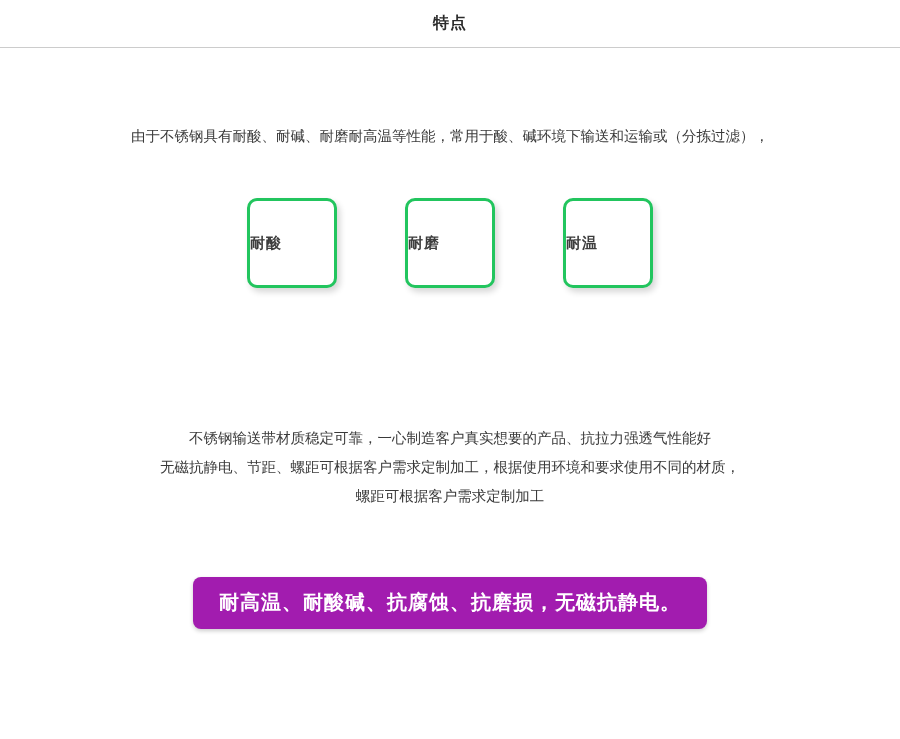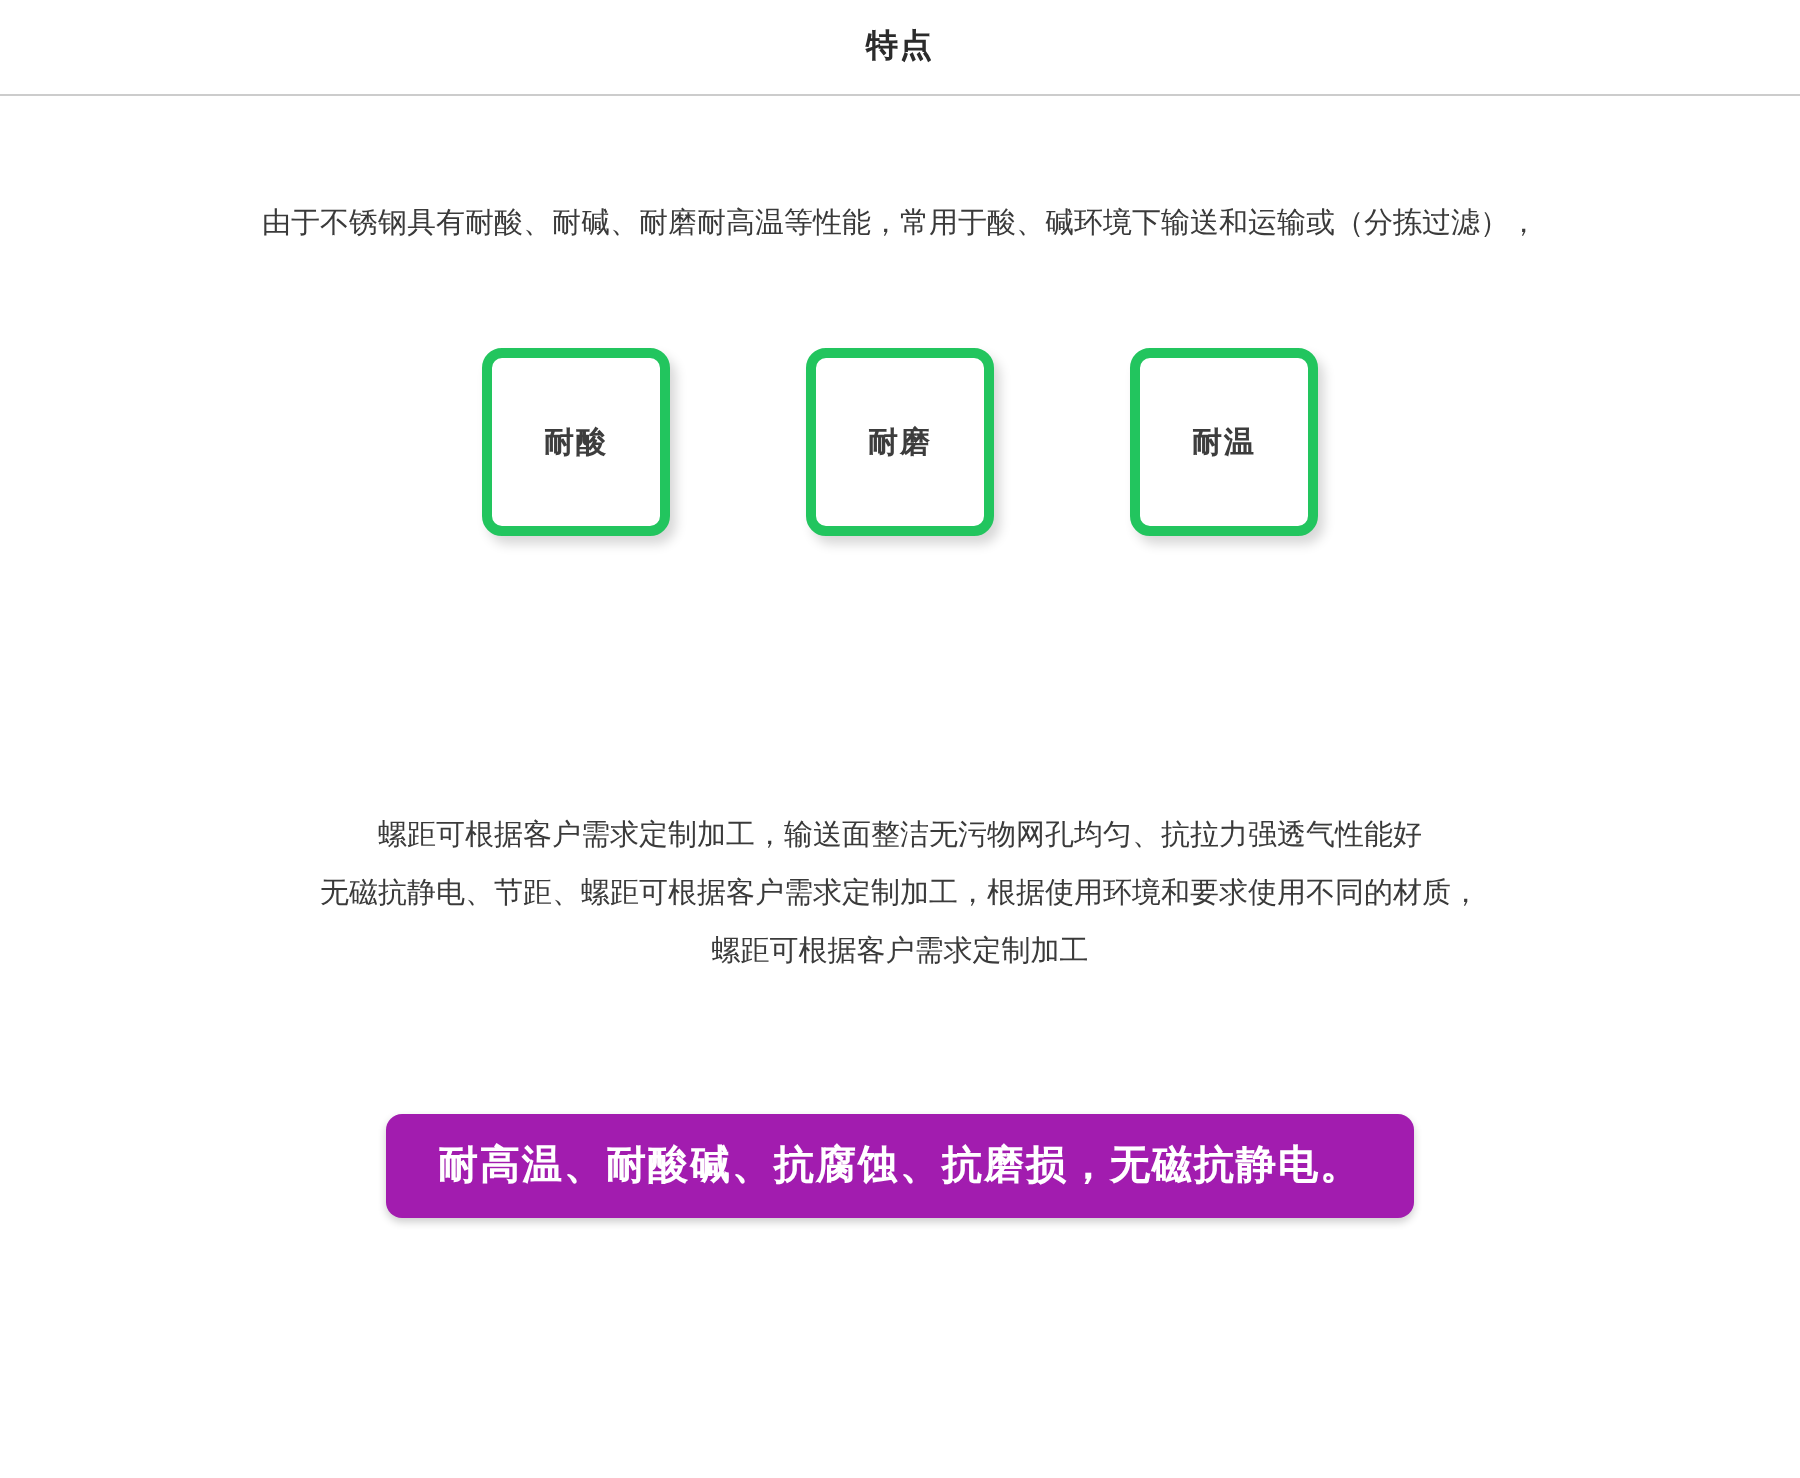--- a/index.html
+++ b/index.html
@@ -33,47 +33,46 @@
   .header-title {
     font-size: 16px;
     font-weight: bold;
     color: #2b2b2b;
     letter-spacing: 1px;
     font-family: Liberation Serif, serif;
   }
 
   
   .intro {
-    margin-top: 50px;
+    margin-top: 74px;
     text-align: center;
     font-size: 14.5px;
     line-height: 28px;
     color: #3a3a3a;
   }
   .intro .line {
     display: block;
   }
 
   
   .features {
     margin-top: 48px;
     display: flex;
     justify-content: center;
     gap: 68px;
   }
   .feature-box {
     width: 84px;
     height: 84px;
     background: #ffffff;
-    border: 5px solid #22c55e;
+    border: 3px solid #22c55e;
     border-radius: 10px;
     box-shadow: 3px 4px 6px rgba(0, 0, 0, 0.16);
     display: flex;
     align-items: center;
-    justify-content: center;
   }
   .feature-label {
     font-size: 15px;
     font-weight: bold;
     color: #3d3d3d;
     letter-spacing: 1px;
   }
 
   
   .description {
@@ -124,21 +123,21 @@
     </div>
     <div class="feature-box">
       <span class="feature-label">耐磨</span>
     </div>
     <div class="feature-box">
       <span class="feature-label">耐温</span>
     </div>
   </div>
 
   <div class="description">
-    <span class="line">螺距可根据客户需求定制加工，输送面整洁无污物网孔均匀、抗拉力强透气性能好</span>
+    <span class="line">不锈钢输送带材质稳定可靠，一心制造客户真实想要的产品、抗拉力强透气性能好</span>
     <span class="line">无磁抗静电、节距、螺距可根据客户需求定制加工，根据使用环境和要求使用不同的材质，</span>
     <span class="line">螺距可根据客户需求定制加工</span>
   </div>
 
   <div class="banner-wrap">
     <div class="banner">耐高温、耐酸碱、抗腐蚀、抗磨损，无磁抗静电。</div>
   </div>
 
 </div>
 

